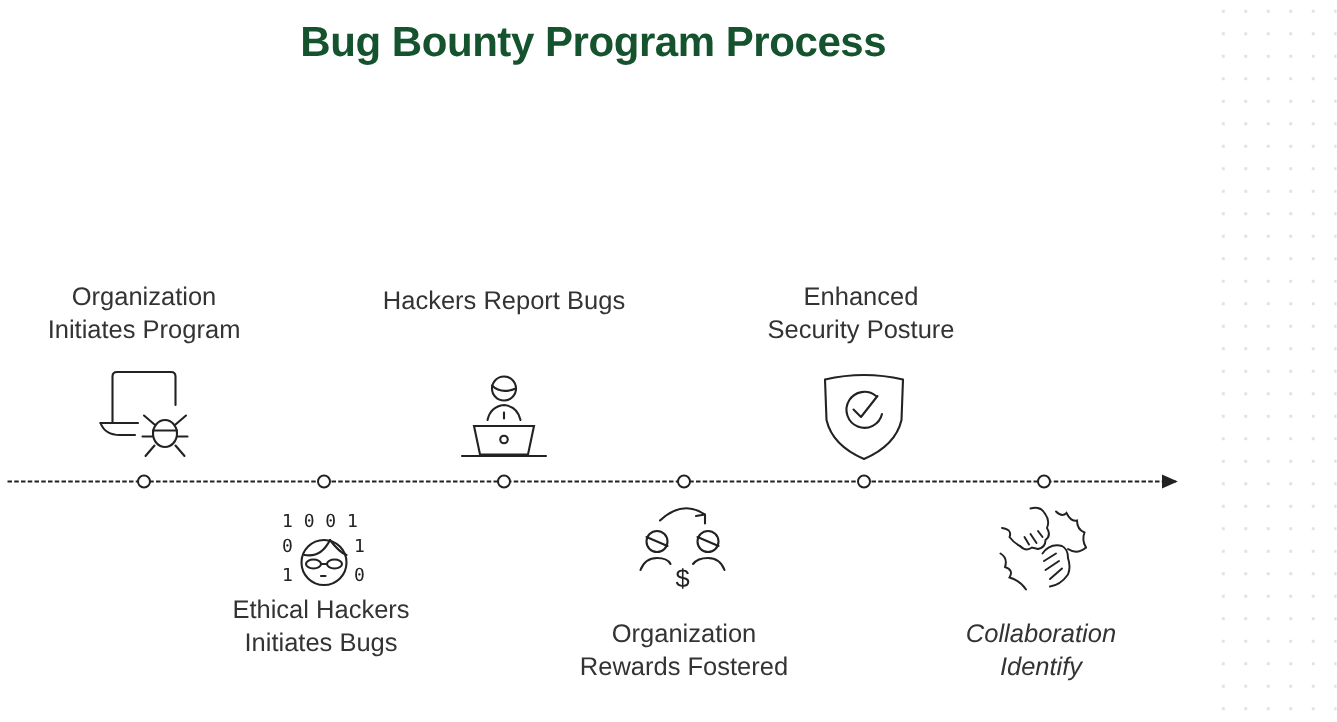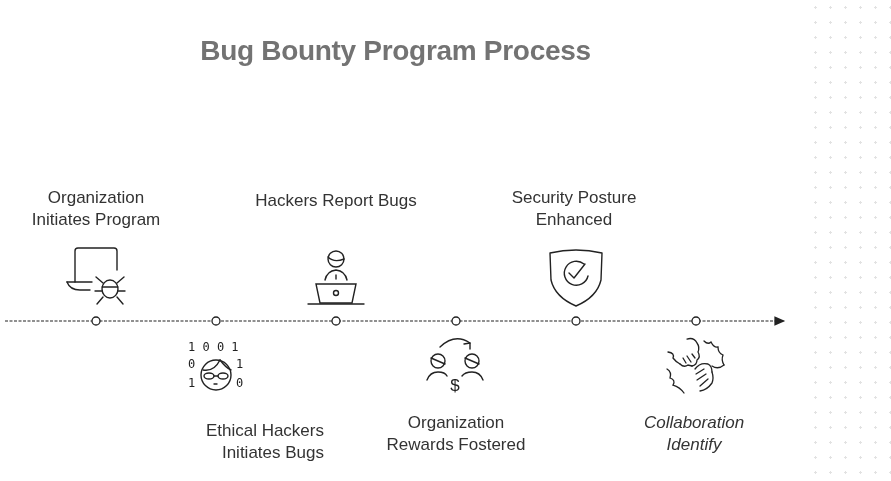--- a/index.html
+++ b/index.html
@@ -10,55 +10,54 @@
       color: #333333;
     }
     .dots {
       position: absolute; left: 808px; top: 0; width: 83px; height: 481px;
       background-image: radial-gradient(circle, #e2e2e2 1px, transparent 1.3px);
       background-size: 15px 15px;
       background-position: 0px 0px;
     }
     .title {
       position: absolute; left: 0; width: 791px; top: 12px;
-      text-align: center; font-size: 28px; font-weight: bold; color: #737373;
+      text-align: center; font-size: 28px; font-weight: bold; color: #14532d;
       letter-spacing: -0.3px;
-      margin-top: 23px;
     }
     .label {
       position: absolute; width: 220px; text-align: center;
       font-size: 17px; line-height: 22px; color: #333;
     }
     svg.main { position: absolute; left: 0; top: 0; }
   </style>
 </head>
 <body>
 
 <div class="dots"></div>
 
 <div class="title">Bug Bounty Program Process</div>
 
 <div class="label" style="left:-14px; top:187px;">
   <div>Organization</div>
   <div>Initiates Program</div>
 </div>
-<div class="label" style="left:104px; top:420px;text-align:right;">
+<div class="label" style="left:104px; top:396px;">
   <div>Ethical Hackers</div>
   <div>Initiates Bugs</div>
 </div>
 <div class="label" style="left:226px; top:190px;">
   <div>Hackers Report Bugs</div>
 </div>
 <div class="label" style="left:346px; top:412px;">
   <div>Organization</div>
   <div>Rewards Fostered</div>
 </div>
 <div class="label" style="left:464px; top:187px;">
+  <div>Enhanced</div>
   <div>Security Posture</div>
-  <div>Enhanced</div>
 </div>
 <div class="label" style="left:584px; top:412px;font-style:italic;">
   <div>Collaboration</div>
   <div>Identify</div>
 </div>
 
 <svg class="main" width="891" height="481" viewBox="0 0 891 481">
   <defs>
     <marker id="arrowhead" markerWidth="10" markerHeight="8" refX="8" refY="4" orient="auto">
       <path d="M0,0 L9,4 L0,8 Z" fill="#222"></path>

